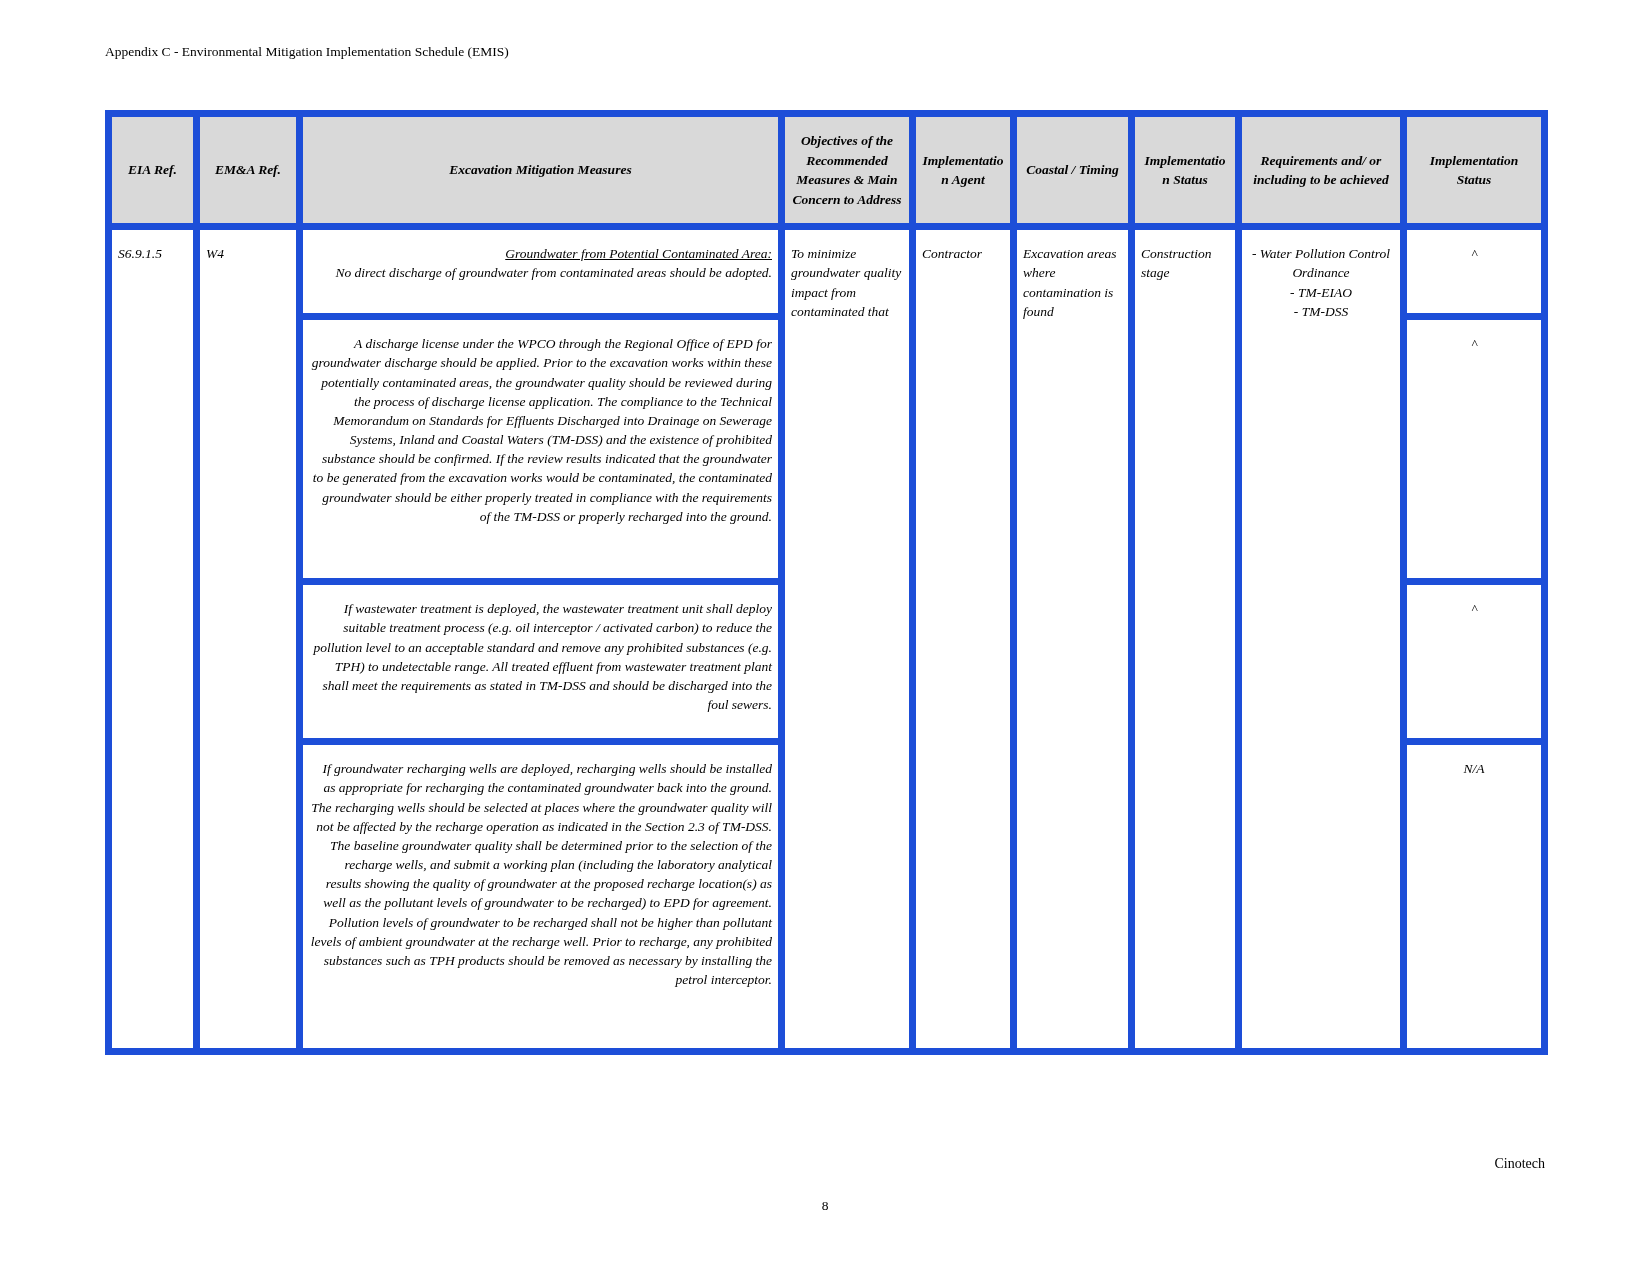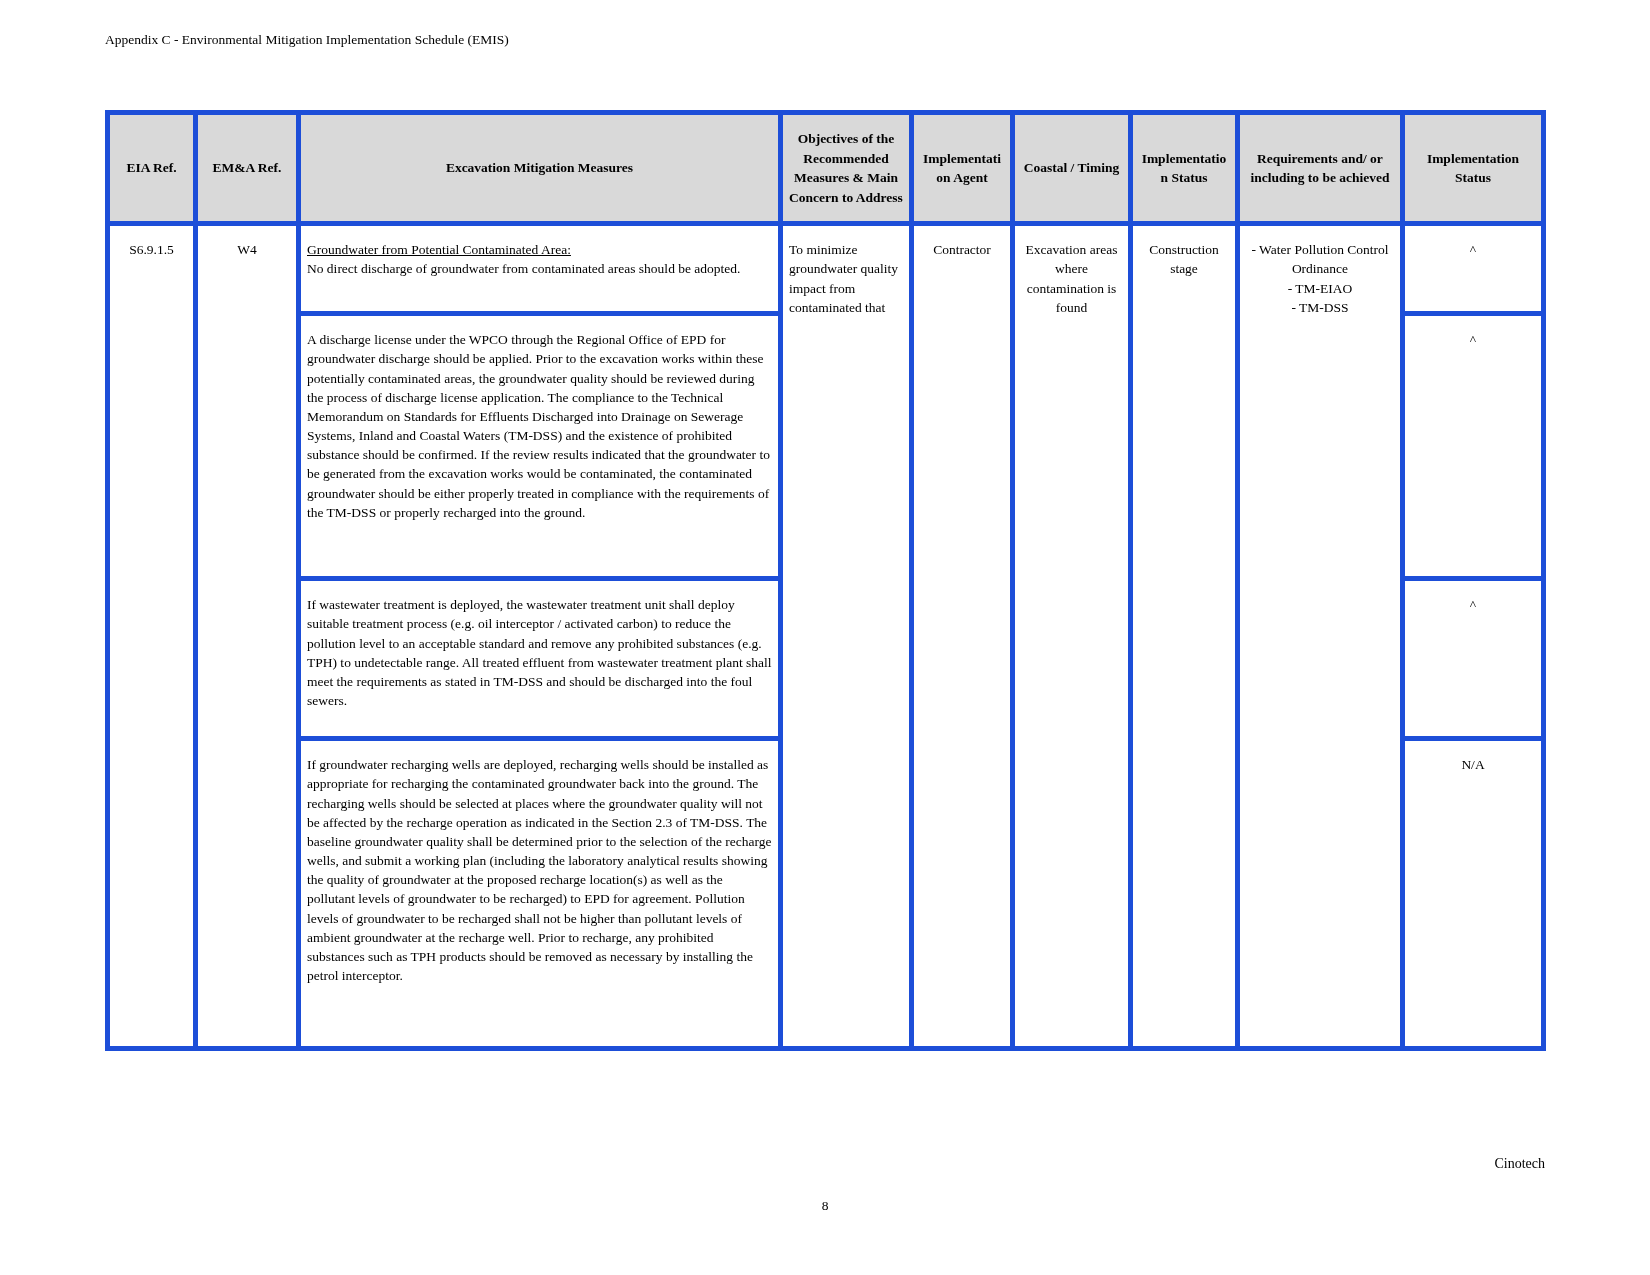--- a/index.html
+++ b/index.html
@@ -9,51 +9,52 @@
     position: relative;
     width: 1650px;
     height: 1275px;
     background: #ffffff;
     margin: 0 auto;
     overflow: hidden;
   }
   .doc-header {
     position: absolute;
     left: 105px;
-    top: 32px;
+    top: 44px;
     font-size: 13.5px;
   }
   table.emis-table {
     position: absolute;
     left: 105px;
     top: 110px;
     width: 1441px;
     border-collapse: collapse;
     table-layout: fixed;
     font-size: 13.5px;
     line-height: 1.42;
   }
   table.emis-table th,
   table.emis-table td {
-    border: 5px solid #1d4ed8;
+    border: 7px solid #1d4ed8;
     padding: 14px 6px;
     vertical-align: top;
     overflow: hidden;
+    font-style: italic;
   }
   table.emis-table thead th {
     background: #d9d9d9;
     font-weight: bold;
     text-align: center;
     vertical-align: middle;
     height: 102px;
     overflow-wrap: break-word;
     line-height: 1.45;
   }
-  td.center { text-align: center; }
-  td.measure { text-align: left; }
+  td.center { text-align: left; }
+  td.measure { text-align: right; }
   td.status { text-align: center; vertical-align: top; }
   .measure-heading { text-decoration: underline; }
   .req-line { text-align: center; }
   tr.sub-row-1 { height: 90px; }
   tr.sub-row-2 { height: 265px; }
   tr.sub-row-3 { height: 160px; }
   tr.sub-row-4 { height: 310px; }
   .footer-page {
     position: absolute;
     left: 0; right: 0;

